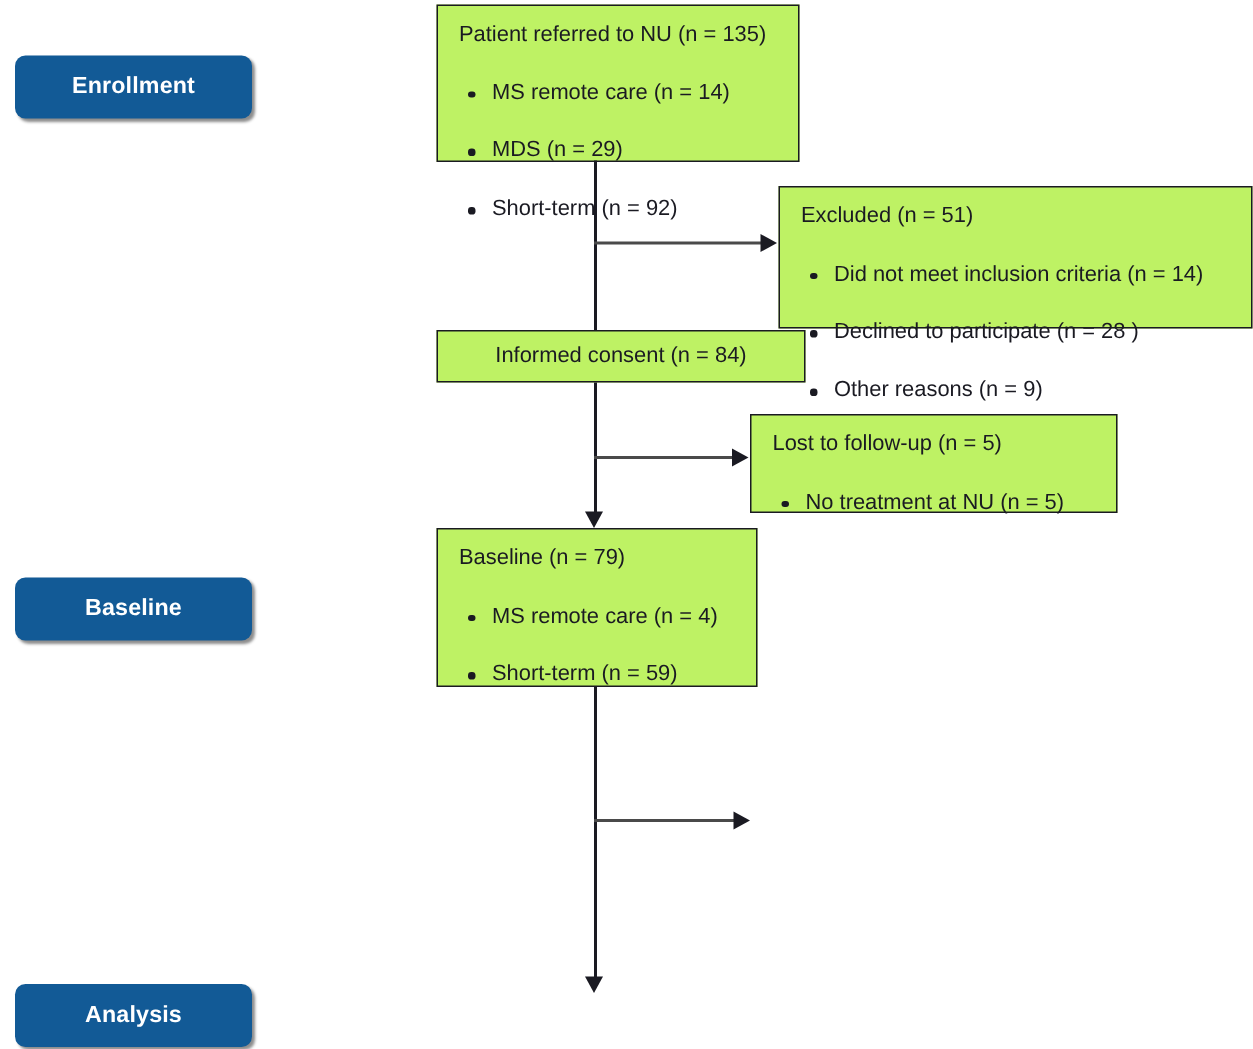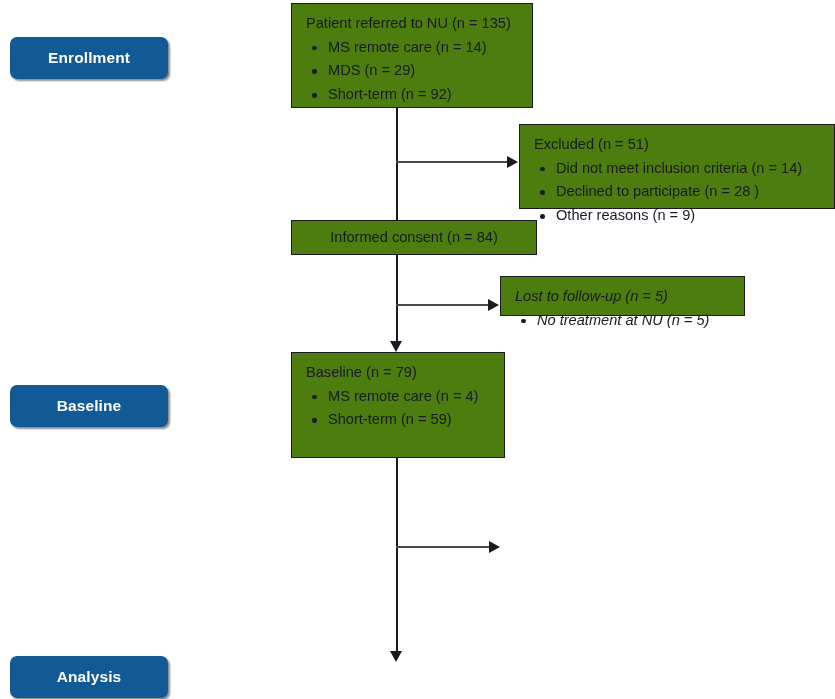--- a/index.html
+++ b/index.html
@@ -19,33 +19,33 @@
     font-weight:bold;
     font-size:15.5px;
     letter-spacing:.1px;
     display:flex;align-items:center;justify-content:center;
     box-shadow:2px 2px 2px rgba(0,0,0,.45);
   }
 
   
   .box{
     position:absolute;
-    background:#4d7c0f;
+    background:#bef264;
     border:1.3px solid #1a1a22;
     box-sizing:border-box;
     font-size:14.6px;
     line-height:1.42;
   }
   .box .pad{padding:9px 0 0 14px;}
   .box.center{display:flex;align-items:center;justify-content:center;}
   .box.center .pad{padding:0;}
 
   .ttl{white-space:nowrap;}
   ul.items{list-style:none;margin:2px 0 0 0;padding:0;}
-  ul.items li{position:relative;padding-left:22px;white-space:nowrap;margin-top:3px;}
+  ul.items li{position:relative;padding-left:22px;white-space:nowrap;margin-top:18px;}
   ul.items li:before{
     content:"";position:absolute;left:6px;top:9px;
     width:4.5px;height:4.5px;border-radius:50%;background:#1a1a22;
   }
   ul.items.tight li{padding-left:12px;}
   ul.items.tight li:before{left:1px;top:9px;}
 
   
   .vline{position:absolute;width:1.6px;background:#1a1a22;}
   .hline{position:absolute;height:1.6px;background:#4a4a4a;}
@@ -81,38 +81,38 @@
     <div class="pad">
       <div class="ttl">Patient referred to NU (n = 135)</div>
       <ul class="items">
         <li>MS remote care (n = 14)</li>
         <li>MDS (n = 29)</li>
         <li>Short-term (n = 92)</li>
       </ul>
     </div>
   </div>
 
-  <div class="box" style="left:519px;top:124px;width:316px;height:85px;">
+  <div class="box" style="left:519px;top:124px;width:316px;height:95px;">
     <div class="pad">
       <div class="ttl">Excluded  (n = 51)</div>
       <ul class="items">
         <li>Did not meet inclusion criteria (n = 14)</li>
         <li>Declined to participate (n = 28 )</li>
         <li>Other reasons (n = 9)</li>
       </ul>
     </div>
   </div>
 
   <div class="box center" style="left:291px;top:220px;width:246px;height:35px;">
     <div class="pad">
       <div class="ttl">Informed consent (n = 84)</div>
     </div>
   </div>
 
-  <div class="box" style="left:500px;top:276px;width:245px;height:40px;font-style:italic;">
+  <div class="box" style="left:500px;top:276px;width:245px;height:66px;">
     <div class="pad">
       <div class="ttl">Lost to follow-up (n = 5)</div>
       <ul class="items">
         <li>No treatment at NU (n = 5)</li>
       </ul>
     </div>
   </div>
 
   <div class="box" style="left:291px;top:352px;width:214px;height:106px;">
     <div class="pad">

